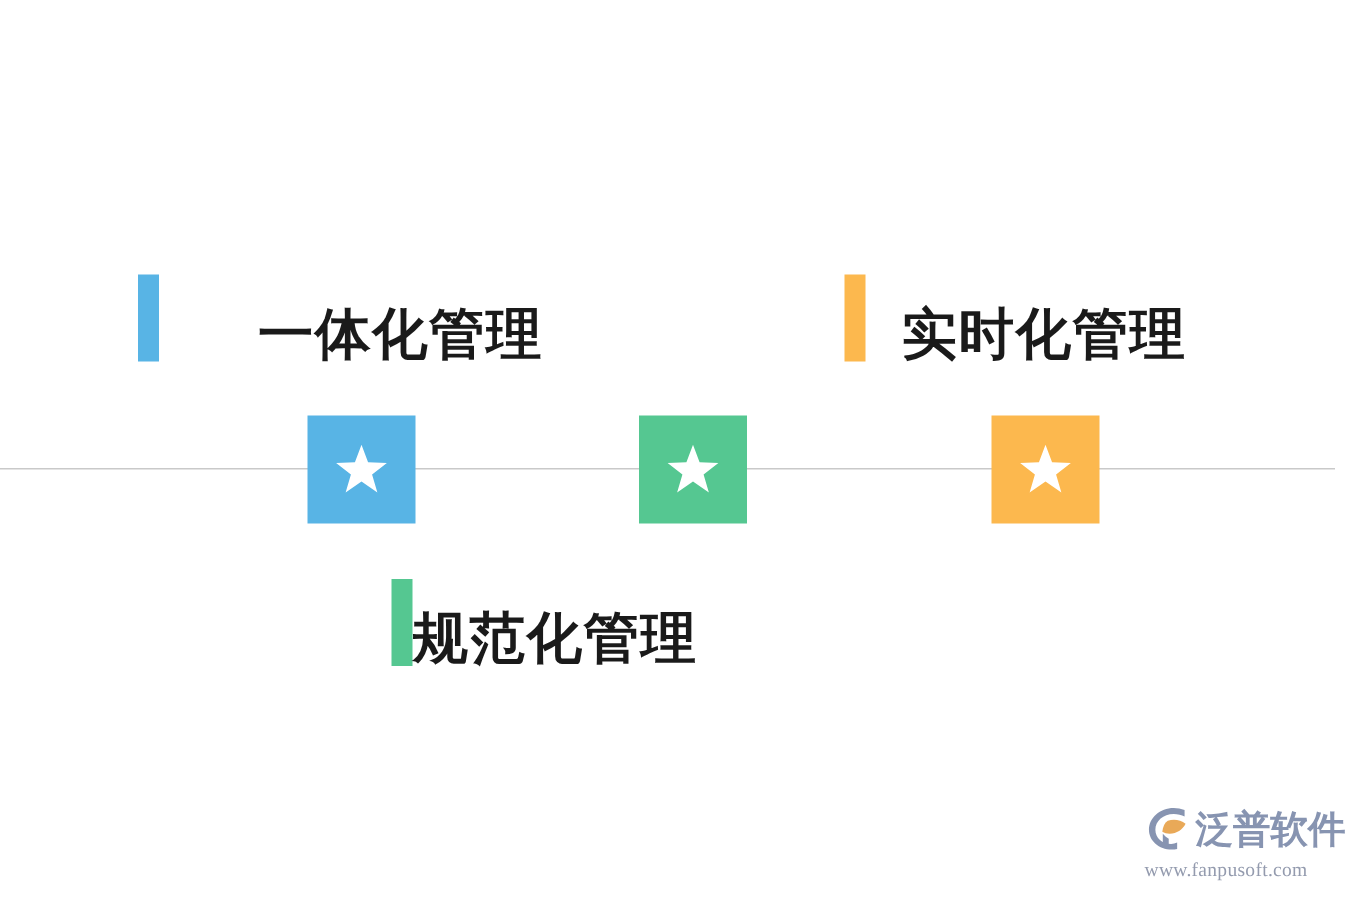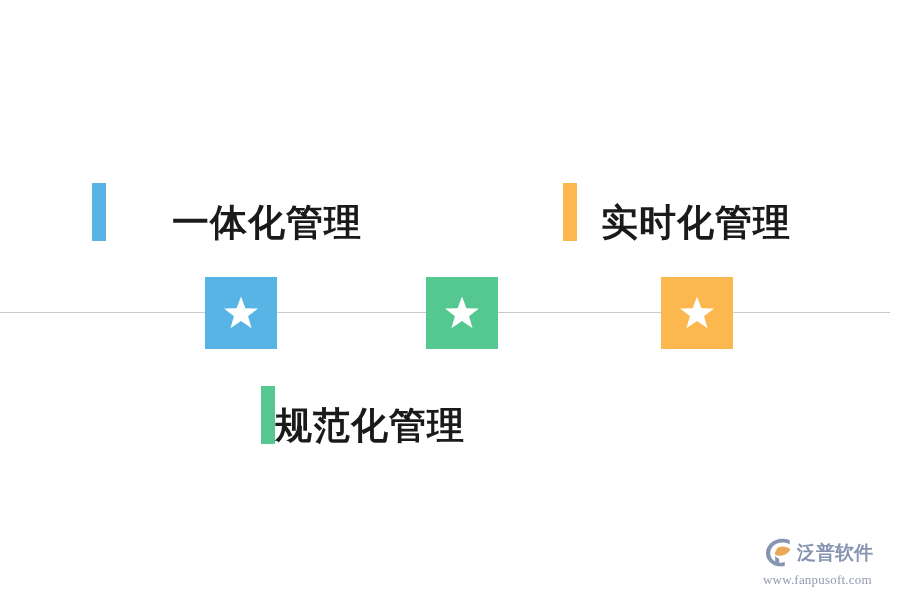--- a/index.html
+++ b/index.html
@@ -97,21 +97,21 @@
     height: 36px;
   }
   .wm-mark {
     width: 33px;
     height: 33px;
     flex: 0 0 auto;
   }
   .wm-mark svg { display: block; width: 100%; height: 100%; }
   .wm-name {
     font-family: "DejaVu Sans", sans-serif;
-    font-size: 19px;
+    font-size: 25px;
     font-weight: bold;
     color: #7d8bab;
     letter-spacing: 0px;
     line-height: 1;
     margin-left: 2px;
     white-space: nowrap;
   }
   .wm-url {
     font-family: "Liberation Serif", "DejaVu Serif", serif;
     font-size: 13px;

